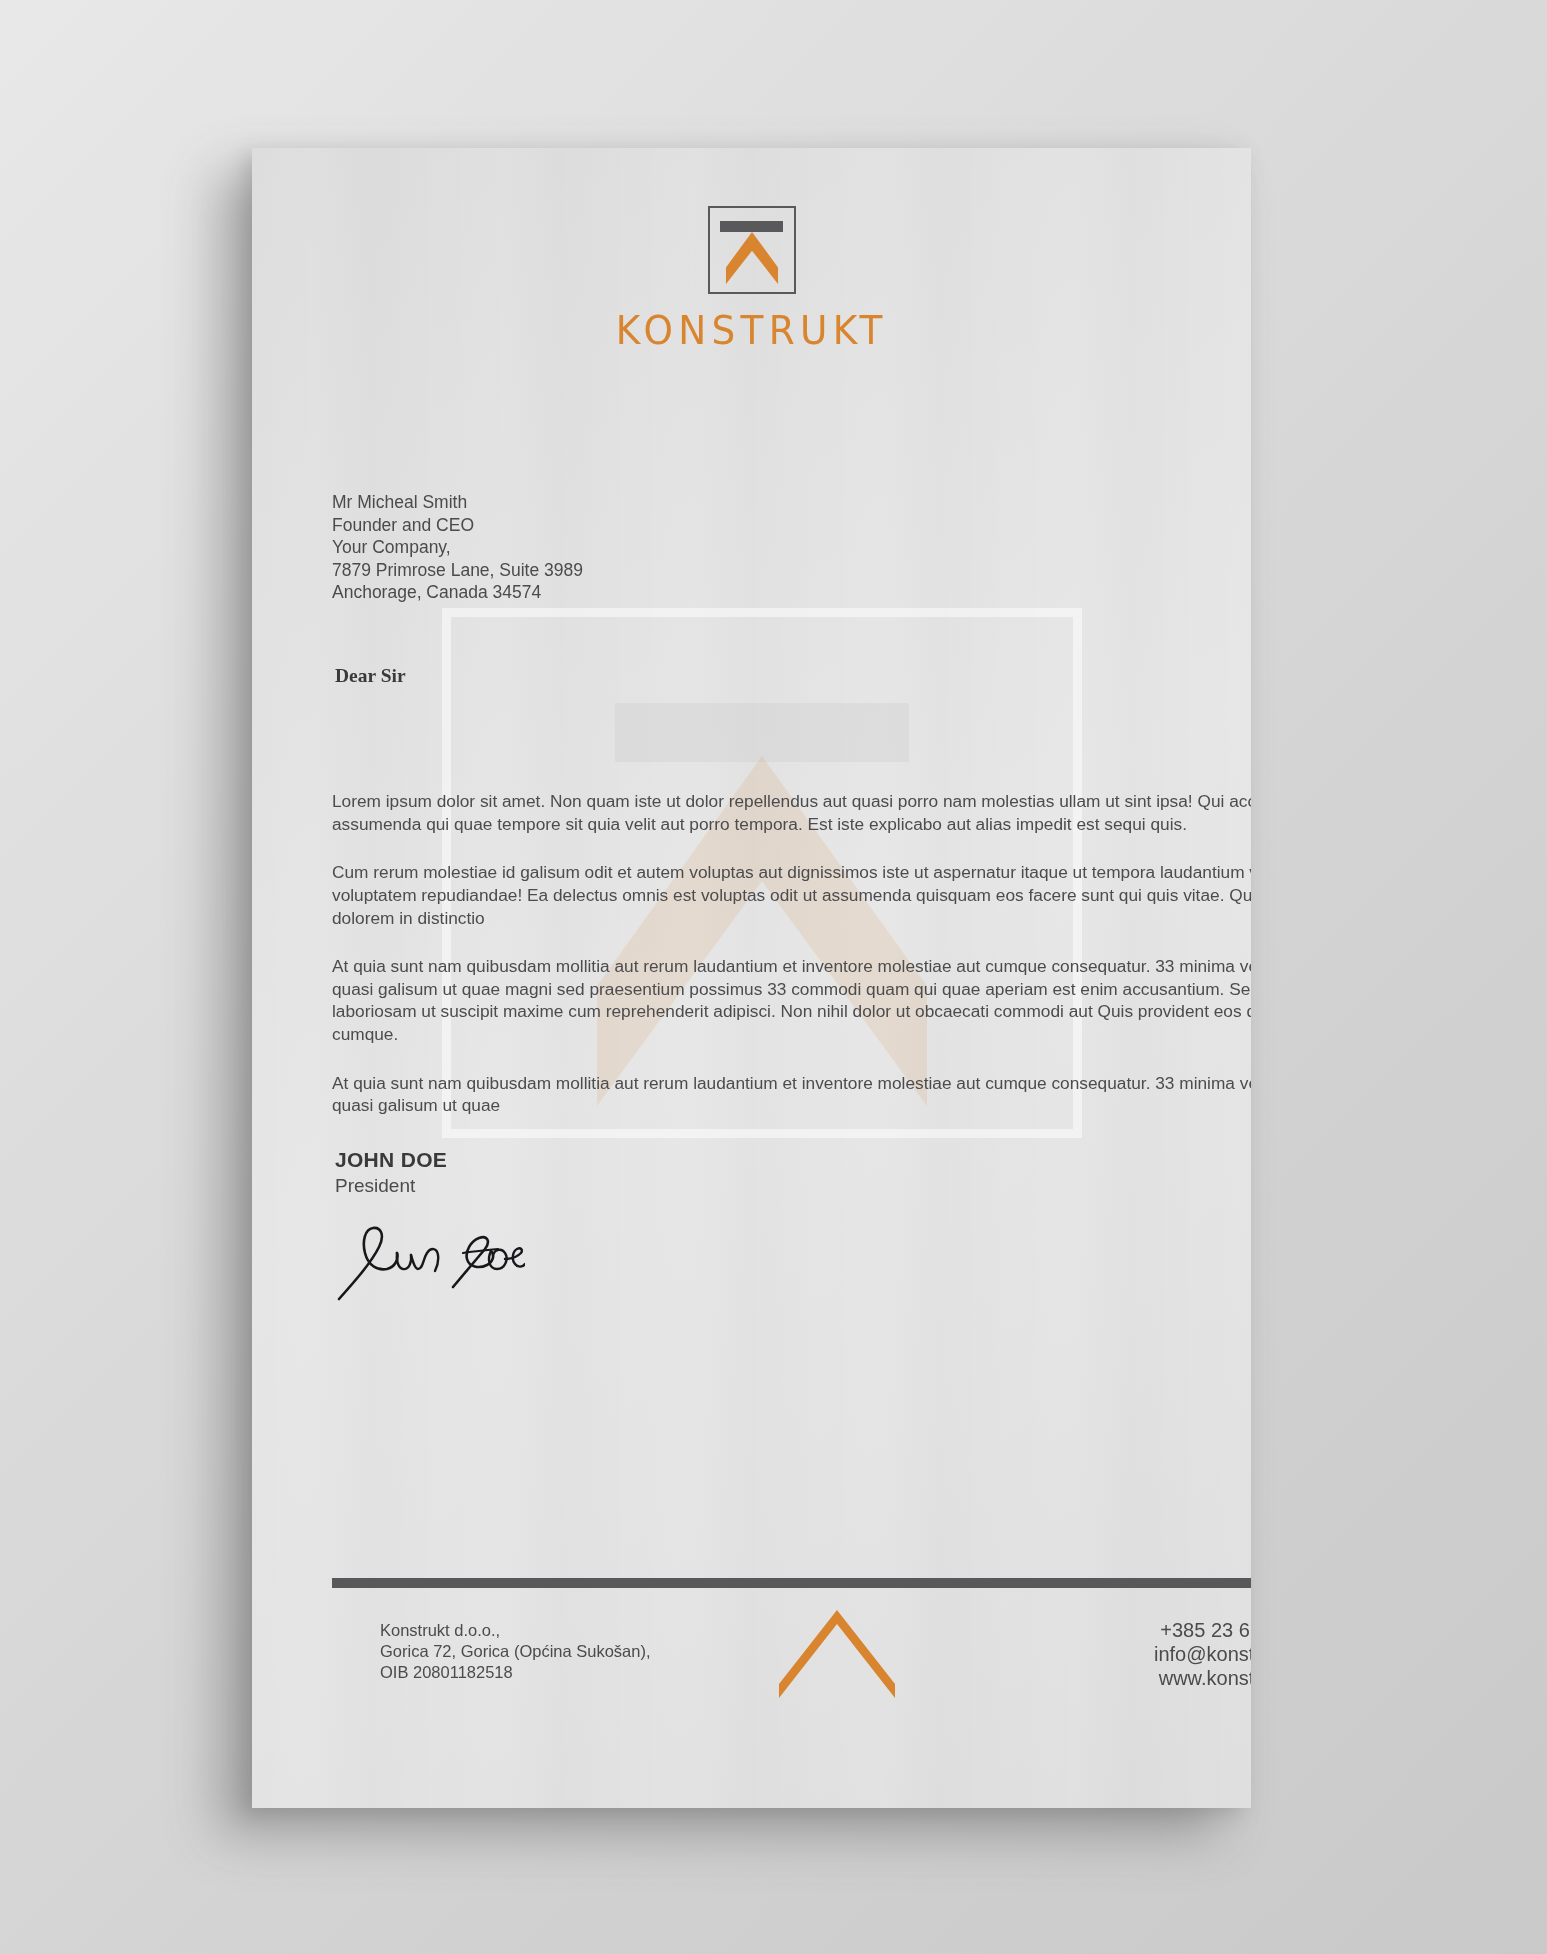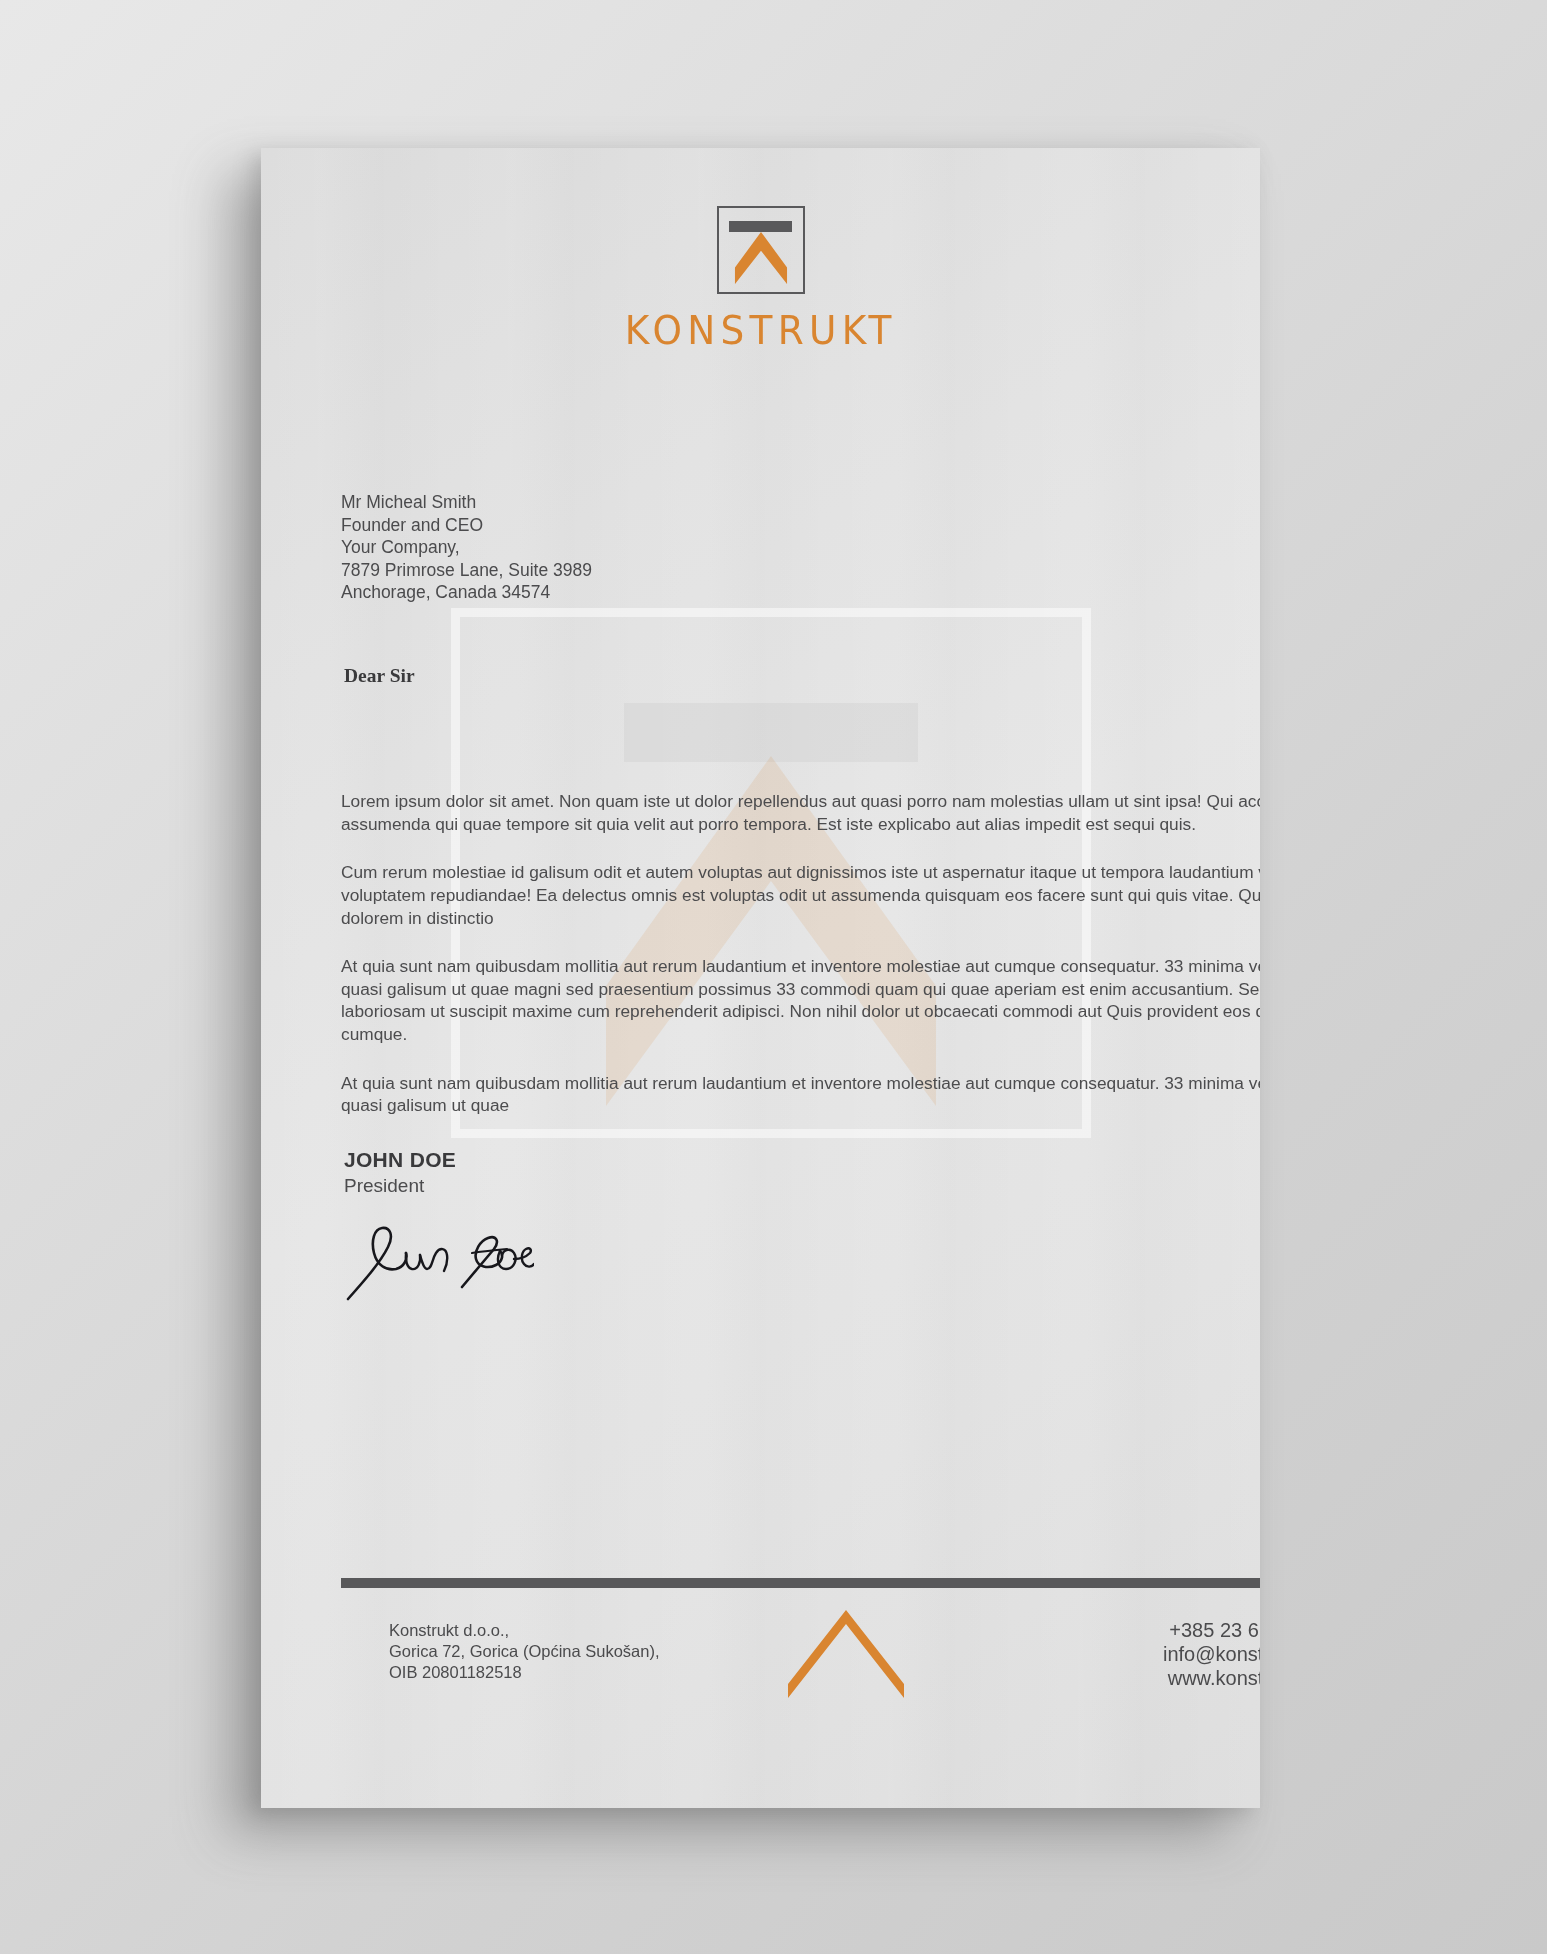--- a/index.html
+++ b/index.html
@@ -11,21 +11,21 @@
     height: 1954px;
     position: relative;
     overflow: hidden;
     font-family: "Liberation Sans", sans-serif;
     background: linear-gradient(135deg, #e8e8e8 0%, #dcdcdc 35%, #d2d2d2 65%, #c9c9c9 100%);
   }
 
   
   .page {
     position: absolute;
-    left: 261px;
+    left: 252px;
     top: 148px;
     width: 999px;
     height: 1660px;
     background: linear-gradient(150deg, #dddddd 0%, #e2e2e2 25%, #e6e6e6 50%, #e3e3e3 75%, #dedede 100%);
     box-shadow: -34px 26px 48px rgba(90,90,90,0.42),
                 -8px 6px 18px rgba(100,100,100,0.25);
     overflow: hidden;
   }
 
   

